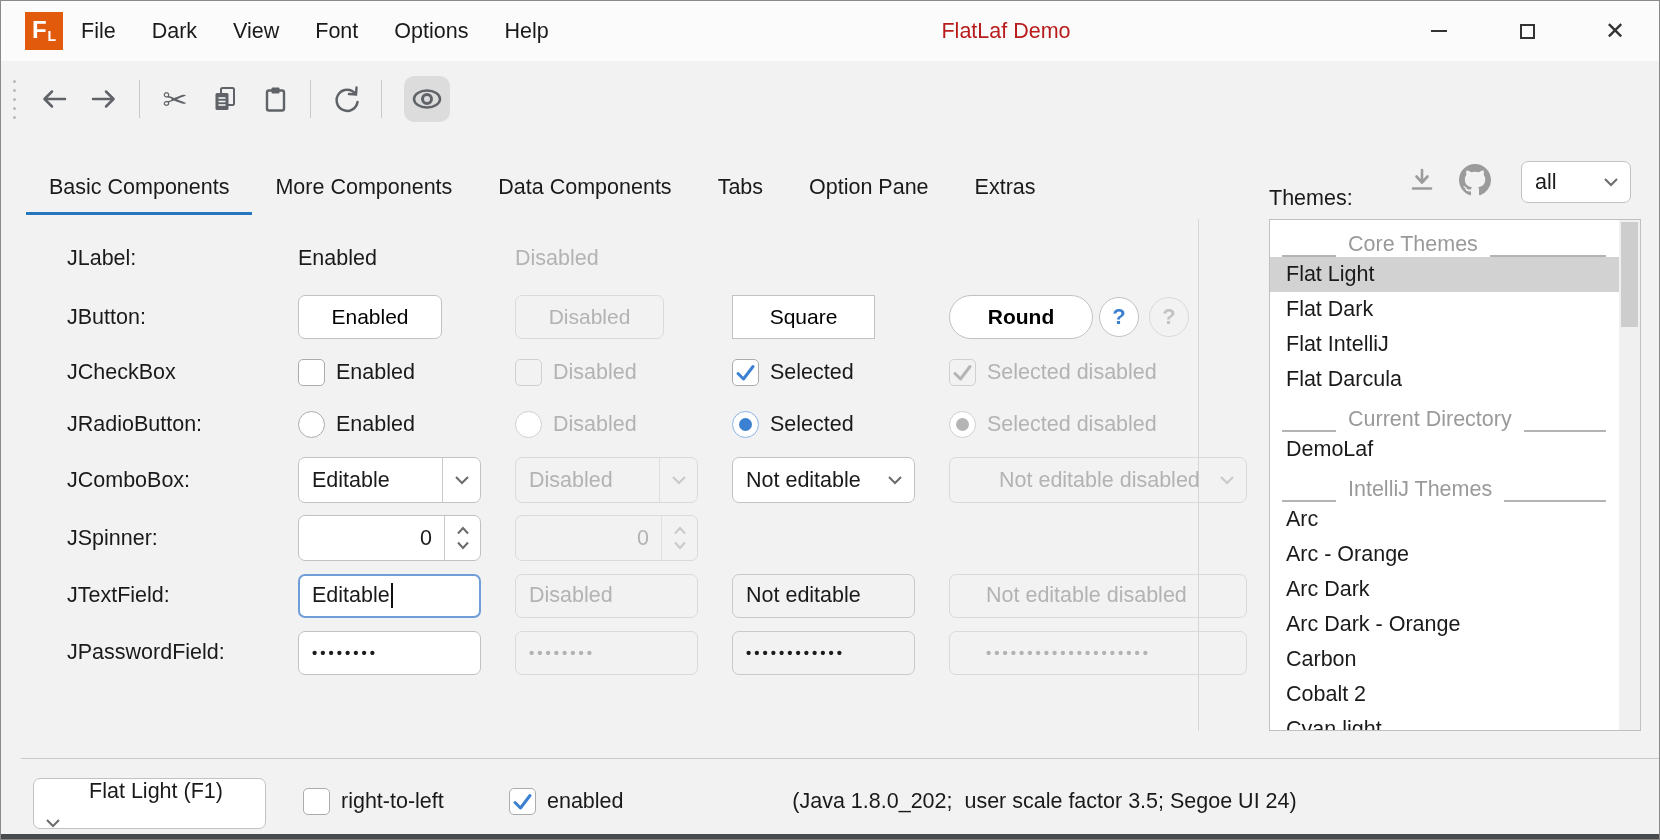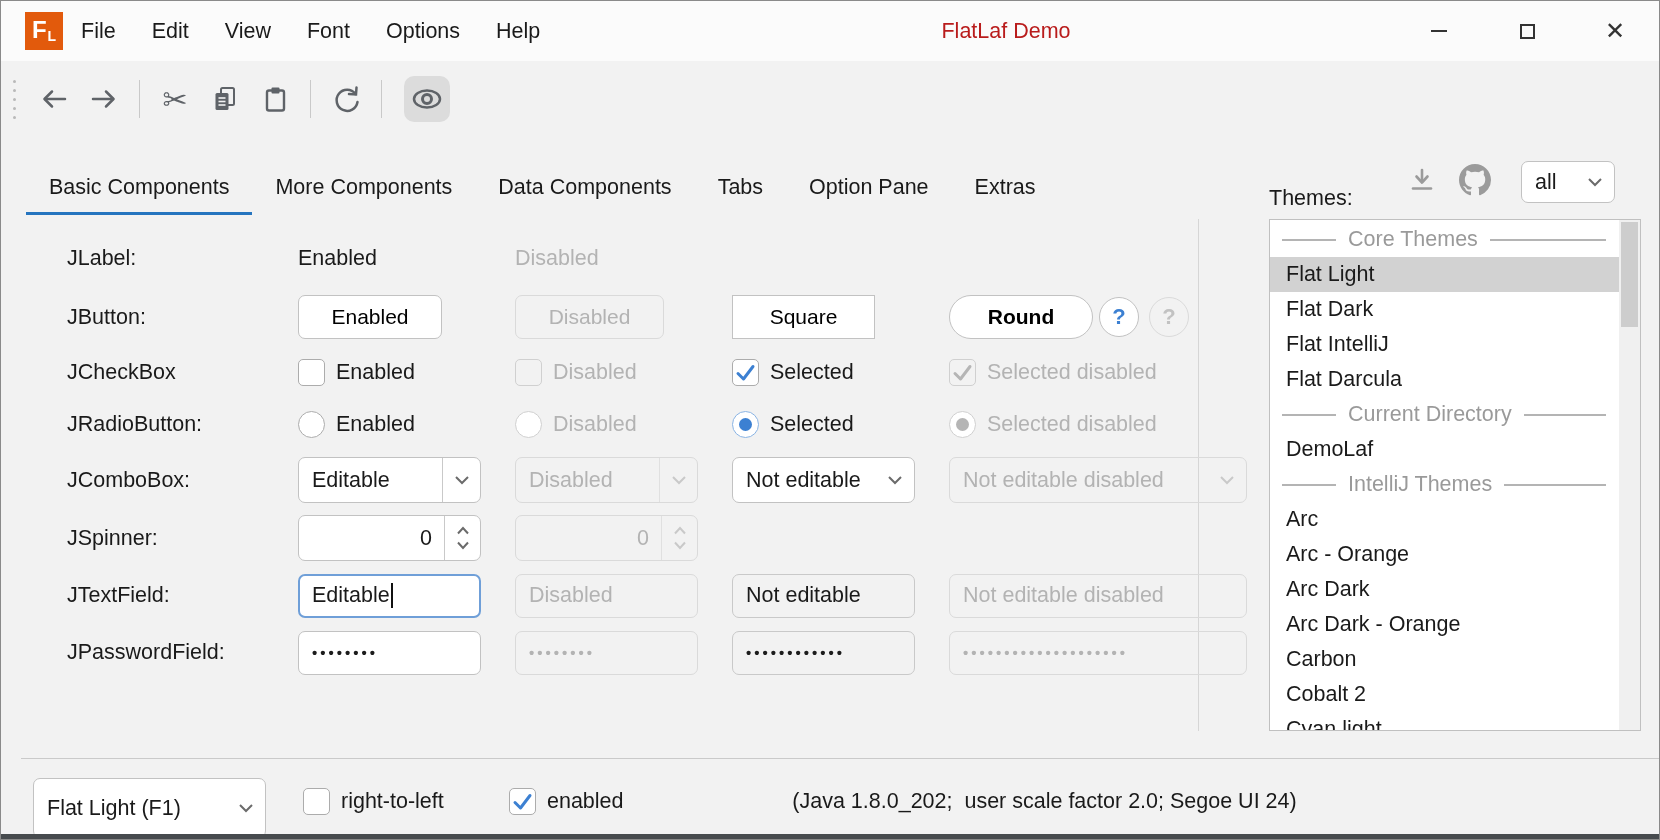--- a/index.html
+++ b/index.html
@@ -31,21 +31,21 @@
 
   
   .tabsbar { position: absolute; left: 25px; top: 158px; height: 56px; display: flex; }
   .tab { position: relative; padding: 0 23px; display: flex; align-items: center; font-size: 21.5px; white-space: nowrap; }
   .tab.selected::after { content: ""; position: absolute; left: 0; right: 0; bottom: 0; height: 3px; background: #2675bf; }
 
   
   .themes-label { position: absolute; left: 1268px; top: 174px; height: 46px; display: flex; align-items: center; font-size: 21.5px; }
   .download-btn { position: absolute; left: 1406px; top: 165px; }
   .github-btn { position: absolute; left: 1458px; top: 163px; }
-  .filter-combo { position: absolute; left: 1520px; top: 160px; width: 94px; height: 42px; gap: 18px; }
+  .filter-combo { position: absolute; left: 1520px; top: 160px; width: 110px; height: 42px; gap: 18px; }
 
   
   .combo { background: #fff; border: 1px solid #c2c2c2; border-radius: 7px; display: flex; align-items: center; font-size: 21.5px; overflow: hidden; }
   .combo-value { flex: 1; padding-left: 13px; white-space: nowrap; overflow: hidden; }
   .combo-arrow { width: 38px; align-self: stretch; flex: none; display: flex; align-items: center; justify-content: center; color: #6b6b6b; }
   .combo.editable .combo-arrow { border-left: 1px solid #c9c9c9; }
   .combo.disabled { background: transparent; border-color: #dadada; color: #b3b3b3; }
   .combo.disabled .combo-arrow { color: #c9c9c9; border-color: #e0e0e0; }
 
   .spinner { background: #fff; border: 1px solid #c2c2c2; border-radius: 7px; display: flex; align-items: center; font-size: 21.5px; overflow: hidden; height: 46px; }
@@ -56,21 +56,21 @@
 
   .textfield { height: 44px; background: #fff; border: 1px solid #c2c2c2; border-radius: 7px; display: flex; align-items: center; padding-left: 13px; font-size: 21.5px; }
   .textfield.focused { border: 2px solid #6f9fd8; padding-left: 12px; }
   .textfield.readonly { background: transparent; border-color: #c9c9c9; }
   .textfield.disabled { background: transparent; border-color: #dadada; color: #b3b3b3; }
   .caret { width: 2px; height: 25px; background: #111; margin-left: 1px; flex: none; }
   .pw-dots { font-size: 15px; font-weight: 700; letter-spacing: 3px; color: #1c1c1c; }
   .pw-dots.dim { color: #b3b3b3; }
 
   .w-field { width: 201px; }
-  .w-field4 { width: 298px; }
+  .w-field4 { width: 298px; padding-left: 36px; }
   .h-combo { height: 46px; }
 
   
   .btn { height: 44px; background: #fff; border: 1px solid #c2c2c2; border-radius: 7px; font-size: 21px; display: inline-flex; align-items: center; justify-content: center; }
   .btn.disabled { background: transparent; border-color: #dadada; color: #b3b3b3; }
   .btn.square { border-radius: 0; }
   .btn.round { border-radius: 22px; }
   .w-btn1 { width: 144px; } .w-btn2 { width: 149px; } .w-btn3 { width: 143px; } .w-btn4 { width: 144px; font-weight: bold; }
   .help-btn { width: 40px; height: 40px; border-radius: 50%; background: #fff; border: 1px solid #c2c2c2; color: #3c80d2; font-size: 22px; font-weight: 700; display: inline-flex; align-items: center; justify-content: center; flex: none; }
   .help-btn.disabled { background: transparent; border-color: #dadada; color: #c2c2c2; }
@@ -89,49 +89,49 @@
   .main-grid { position: absolute; left: 32px; top: 228px; display: grid; grid-template-columns: 231px 217px 217px 217px 340px; grid-template-rows: 58px 60px 50px 54px 58px 58px 57px 57px; align-items: center; }
   .cell { display: flex; align-items: center; margin-left: 34px; }
   .row-label, .static-label { font-size: 21.5px; white-space: nowrap; }
 
   
   .panel-divider { position: absolute; left: 1197px; top: 218px; width: 1px; height: 512px; background: #d6d6d6; }
   .themes-list { position: absolute; left: 1268px; top: 218px; width: 372px; height: 512px; background: #fff; border: 1px solid #c0c0c0; overflow: hidden; }
   .themes-list ul { list-style: none; padding-top: 2px; }
   .theme-item { height: 35px; line-height: 35px; padding-left: 16px; font-size: 21.5px; width: 349px; white-space: nowrap; overflow: hidden; }
   .theme-item.selected { background: #d2d2d2; }
-  .theme-sep { height: 35px; display: flex; align-items: center; color: #9a9a9a; font-size: 21.5px; white-space: nowrap; }
+  .theme-sep { height: 35px; display: flex; align-items: flex-end; color: #9a9a9a; font-size: 21.5px; white-space: nowrap; }
   .theme-sep .line { height: 2px; background: #b4b4b4; }
   .theme-sep .line.left { width: 54px; margin: 0 12px; flex: none; }
   .theme-sep .line.right { flex: 1; margin: 0 34px 0 12px; }
   .list-scrollbar { position: absolute; right: 0; top: 0; width: 21px; height: 100%; background: #f0f0f0; }
   .list-thumb { position: absolute; left: 2px; top: 2px; width: 17px; height: 105px; background: #cdcdcd; }
 
   
   .bottom-sep { position: absolute; left: 20px; right: 0; top: 757px; height: 1px; background: #cacaca; }
-  .laf-combo { position: absolute; left: 32px; top: 777px; width: 233px; height: 60px; }
+  .laf-combo { position: absolute; left: 32px; top: 777px; width: 233px; height: 51px; flex-direction: column; }
   .rtl-group { position: absolute; left: 302px; top: 777px; height: 46px; display: flex; align-items: center; }
   .enabled-group { position: absolute; left: 508px; top: 777px; height: 46px; display: flex; align-items: center; }
   .status { position: absolute; left: 771px; top: 777px; width: 545px; height: 46px; display: flex; align-items: center; justify-content: center; font-size: 21.5px; white-space: pre; }
   .close-btn { position: absolute; left: 1495px; top: 777px; width: 147px; height: 46px; background: #fff; border: 2px solid #4e94d6; border-radius: 7px; font-size: 21.5px; display: flex; align-items: center; justify-content: center; }
   .bottom-frame { position: absolute; left: 0; right: 0; bottom: 0; height: 5px; background: #474b4e; }
 </style>
 </head>
 <body>
 
 <div class="window">
 
   <div class="titlebar">
     <div class="app-logo">
         <span class="logo-f">F</span>
         <span class="logo-l">L</span>
       </div>
     <div class="menubar">
       <div class="menu-item">File</div>
-      <div class="menu-item">Edit</div>
+      <div class="menu-item">Dark</div>
       <div class="menu-item">View</div>
       <div class="menu-item">Font</div>
       <div class="menu-item">Options</div>
       <div class="menu-item">Help</div>
     </div>
     <div class="window-title">FlatLaf Demo</div>
     <div class="window-controls">
       <div class="win-btn">
           <span class="minimize-bar"></span>
         </div>
@@ -490,16 +490,16 @@
     <span class="ctrl-label">right-to-left</span>
   </div>
   <div class="enabled-group">
     <span class="checkbox">
         <svg width="25" height="25" viewBox="0 0 25 25" fill="none" stroke="#3c80d2" stroke-width="3" stroke-linecap="round" stroke-linejoin="round">
           <polyline points="5,13.5 10.5,19 20,6.5"></polyline>
         </svg>
       </span>
     <span class="ctrl-label">enabled</span>
   </div>
-  <div class="status">(Java 1.8.0_202;  user scale factor 2.0; Segoe UI 24)</div>
+  <div class="status">(Java 1.8.0_202;  user scale factor 3.5; Segoe UI 24)</div>
   <div class="bottom-frame"></div>
 
 </div>
 
 </body></html>

